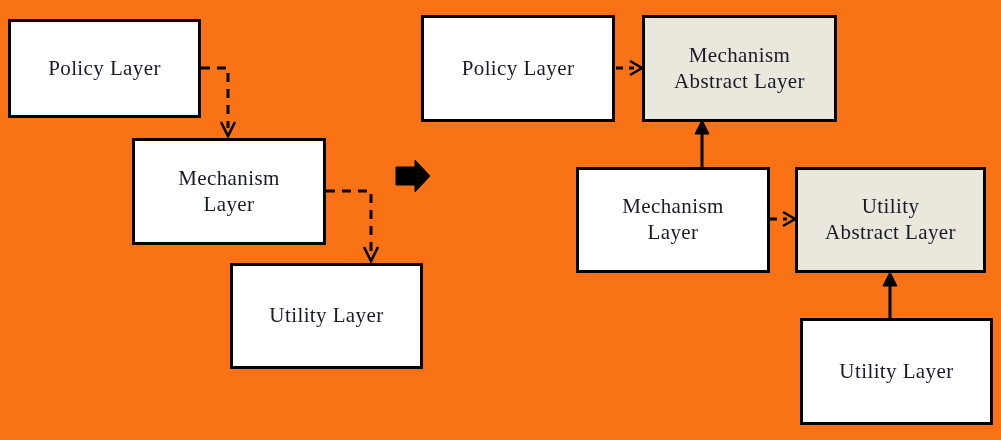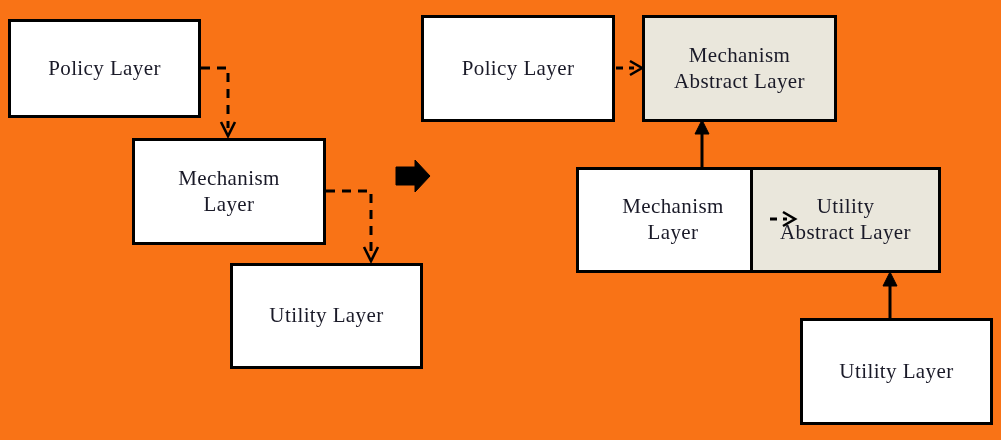--- a/index.html
+++ b/index.html
@@ -74,21 +74,21 @@
   <div class="node shaded" style="left:642px; top:15px; width:195px; height:107px;">
     <span class="label">Mechanism
 Abstract Layer</span>
   </div>
 
   <div class="node" style="left:576px; top:167px; width:194px; height:106px;">
     <span class="label">Mechanism
 Layer</span>
   </div>
 
-  <div class="node shaded" style="left:750px; top:167px; width:191px; height:106px;">
+  <div class="node shaded" style="left:795px; top:167px; width:191px; height:106px;">
     <span class="label">Utility
 Abstract Layer</span>
   </div>
 
   <div class="node" style="left:800px; top:318px; width:193px; height:107px;">
     <span class="label">Utility  Layer</span>
   </div>
 
   <svg class="svg-layer" viewBox="0 0 1001 440" width="1001" height="440" xmlns="http://www.w3.org/2000/svg">
 

